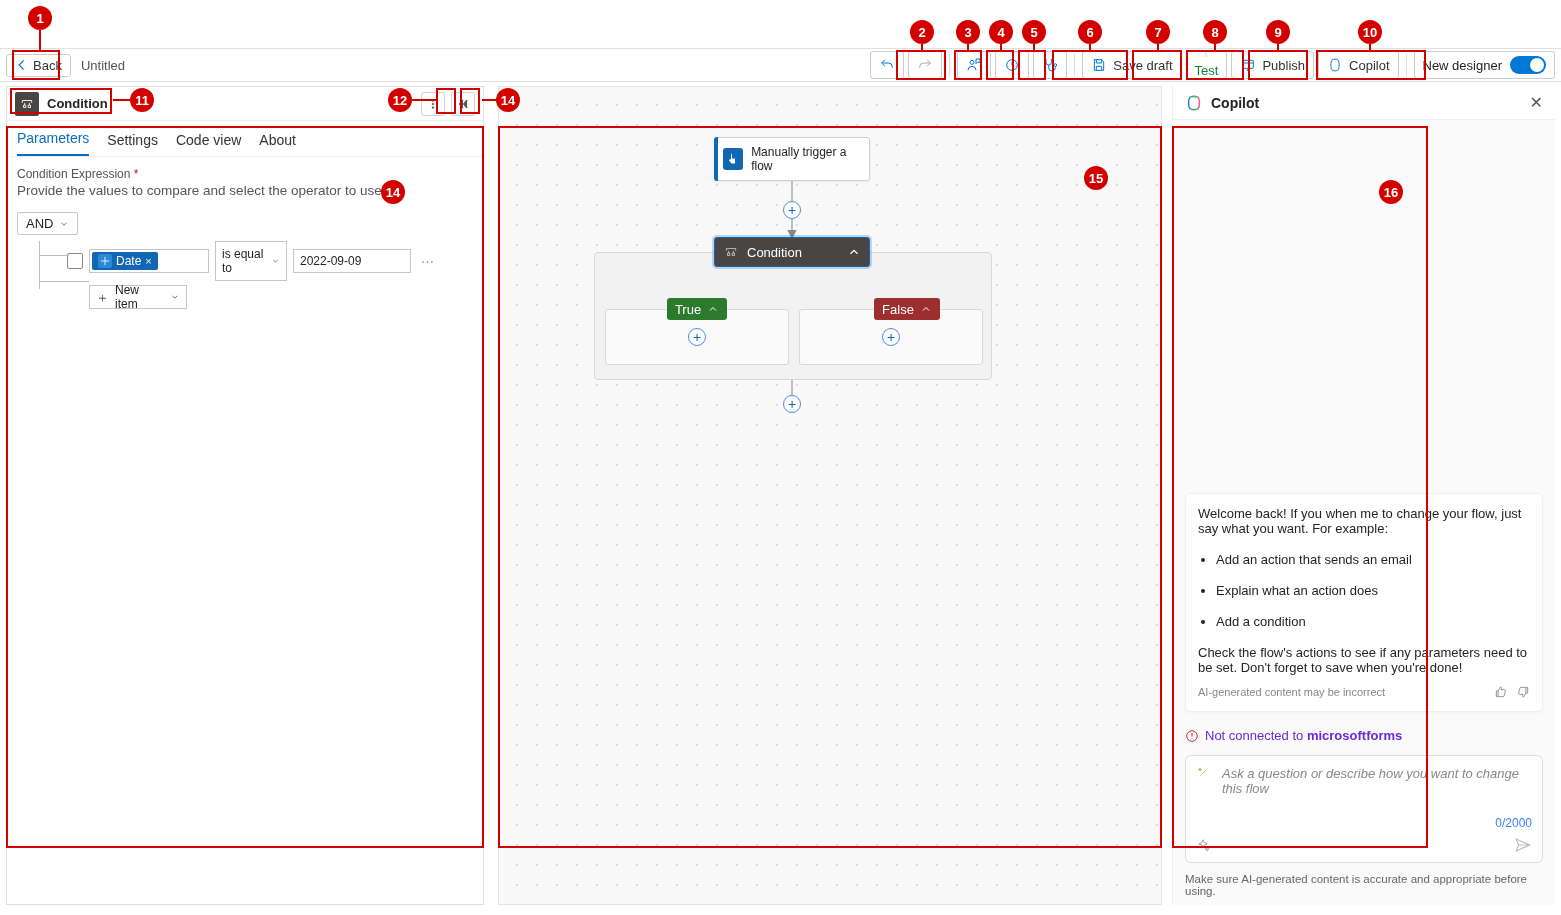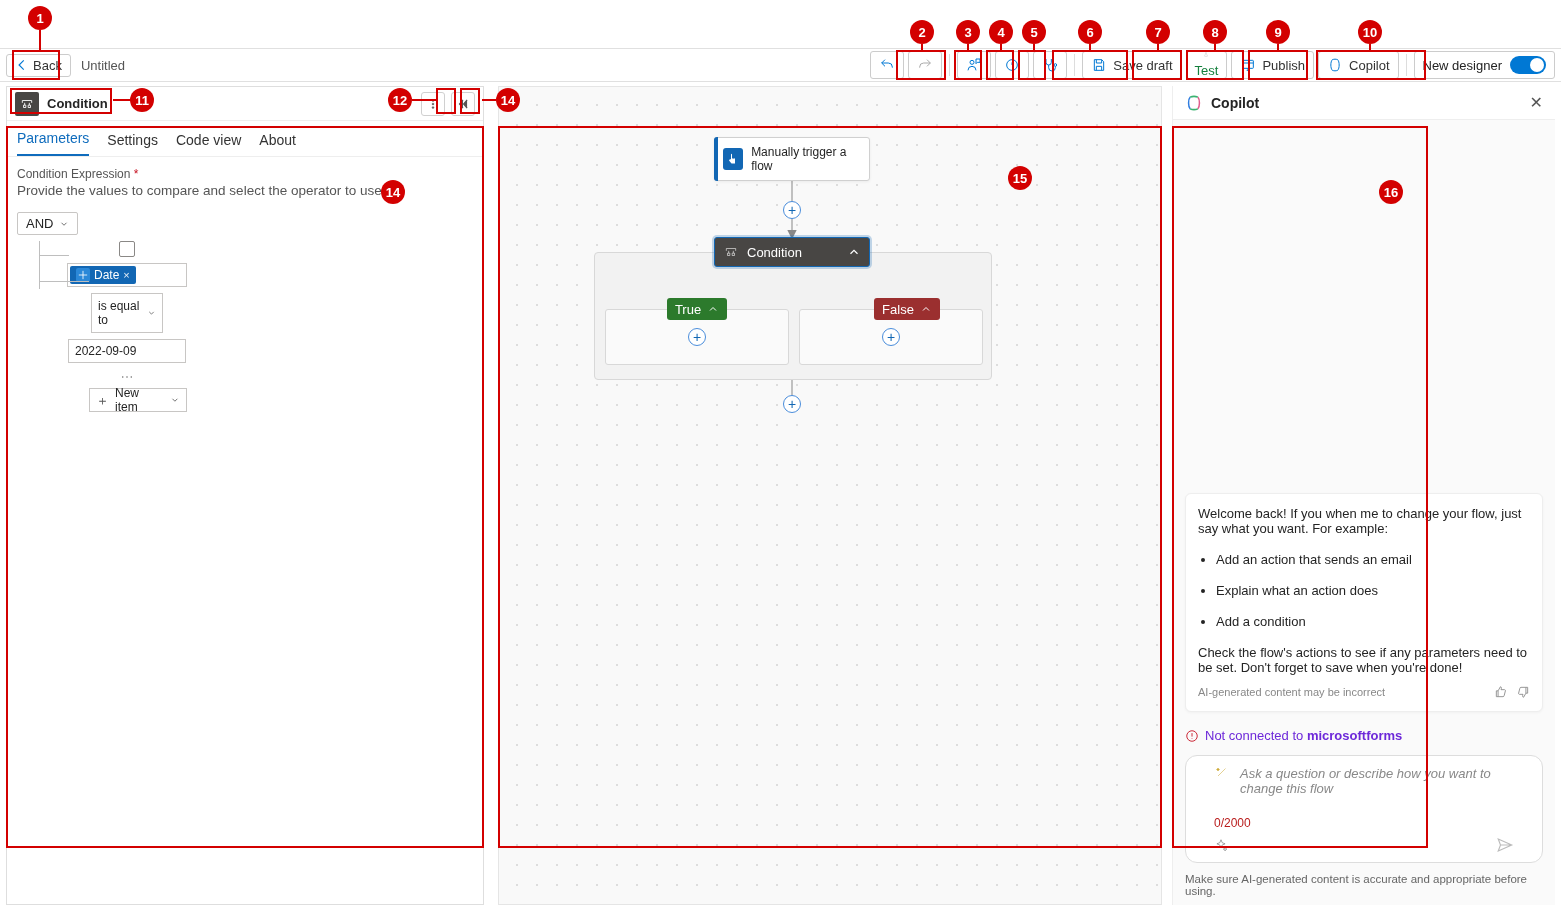--- a/index.html
+++ b/index.html
@@ -44,21 +44,21 @@
   .required { color:#c50f1f; }
   .hint { color:#555; margin:2px 0 14px; font-size:13.5px;}
   .and-btn { border:1px solid #c8c6c4; padding:3px 8px; display:inline-flex; align-items:center; gap:6px; border-radius:2px; cursor:pointer; font-size:13px; }
   .chev { width:10px; height:10px; }
   .cond-row { display:flex; align-items:flex-start; margin-top:6px; }
   .tree-lines { width:50px; height:50px; position:relative; }
   .tree-lines .v1 { position:absolute; left:22px; top:0; width:1px; height:48px; background:#bebebe; }
   .tree-lines .h1 { position:absolute; left:22px; top:14px; width:30px; height:1px; background:#bebebe; }
   .tree-lines .h2 { position:absolute; left:22px; top:40px; width:50px; height:1px; background:#bebebe; }
   .cond-cells { display:flex; flex-direction:column; gap:4px; }
-  .row1 { display:flex; align-items:center; gap:6px;flex-direction:column; }
+  .row1 { display:flex; align-items:center; gap:6px; }
   .cb { width:16px; height:16px; border:1px solid #8a8886; border-radius:2px; background:#fff;}
   .token-field { border:1px solid #c8c6c4; height:24px; width:120px; display:flex; align-items:center; padding:2px; }
   .token { background:#1267b4; color:#fff; font-size:12px; padding:2px 6px; border-radius:2px; display:flex; align-items:center; gap:4px; }
   .token .ticon { width:14px; height:14px; background:#2b88d8; border-radius:2px; display:flex; align-items:center; justify-content:center; }
   .token .ticon svg { width:10px; height:10px; stroke:#fff; fill:#fff; }
   .token .x { font-size:11px; opacity:.9; }
   .op-field { border:1px solid #c8c6c4; height:40px; width:72px; display:flex; align-items:center; justify-content:space-between; padding:0 6px; font-size:12px;}
   .val-field { border:1px solid #c8c6c4; height:24px; width:118px; padding:0 6px; font-size:12px; display:flex; align-items:center; }
   .ell { color:#888; padding:0 4px; }
   .new-item { border:1px solid #c8c6c4; height:24px; width:98px; display:flex; align-items:center; gap:6px; padding:0 6px; font-size:12px; margin-left:22px;}
@@ -102,23 +102,23 @@
   .cop-head .close { margin-left:auto; color:#555; cursor:pointer; font-size:16px;}
   .cop-body { position:absolute; left:0; right:0; top:34px; bottom:0; display:flex; flex-direction:column; }
   .cop-card { margin:auto 12px 10px 12px; background:#fff; border:1px solid #eee; border-radius:6px; padding:12px; font-size:13px; box-shadow:0 1px 3px rgba(0,0,0,0.04);}
   .cop-card ul { margin:8px 0 8px 18px; padding:0;}
   .cop-card li { margin:16px 0; }
   .cop-foot { display:flex; align-items:center; justify-content:space-between; font-size:11px; color:#888; margin-top:10px;}
   .thumbs { display:flex; gap:8px; }
   .thumbs svg { width:14px; height:14px; stroke:#888; fill:none; }
   .warn-row { margin:6px 12px 10px; font-size:13px; display:flex; gap:6px; align-items:center; color:#6d28d9;}
   .warn-row svg { width:14px; height:14px; stroke:#c50f1f; fill:none;}
-  .ask-box { margin:2px 12px 6px; background:#fff; border:1px solid #ddd; border-radius:12px; padding:10px 28px 8px; font-size:13px;}
+  .ask-box { margin:2px 12px 6px; background:#fff; border:1px solid #ddd; border-radius:6px; padding:10px 10px 8px; font-size:13px;}
   .ask-ph { color:#888; font-style:italic; min-height:34px;}
-  .ask-tools { display:flex; align-items:center; justify-content:flex-start; margin-top:16px; font-size:12px; color:#b91c1c;}
+  .ask-tools { display:flex; align-items:center; justify-content:flex-end; margin-top:16px; font-size:12px; color:#3b82f6;}
   .ask-tools2 { display:flex; align-items:center; justify-content:space-between; margin-top:6px;}
   .spark { width:14px; height:14px; }
   .send { width:18px; height:18px; stroke:#bbb; fill:none;}
   .disclaimer { font-size:11.5px; color:#666; margin:4px 12px 8px;}
   .wand { display:inline-flex; width:16px; height:12px; align-items:center; margin-right:4px; vertical-align:middle;}
 
 </style>
 </head>
 <body>
 
@@ -174,21 +174,21 @@
   <div class="ann-line" style="left:412px; top:99px; width:24px; height:2px;"></div>
   <div class="ann-box" style="left:436px; top:88px; width:20px; height:26px;"></div>
 
   <div class="ann-box" style="left:460px; top:88px; width:20px; height:26px;"></div>
   <div class="ann-line" style="left:482px; top:99px; width:14px; height:2px;"></div>
   <div class="ann" style="left:496px; top:88px;">14</div>
 
   <div class="ann" style="left:381px; top:180px;">14</div>
   <div class="ann-box" style="left:6px; top:126px; width:478px; height:722px;"></div>
 
-  <div class="ann" style="left:1008px; top:166px;">15</div>
+  <div class="ann" style="left:1084px; top:166px;">15</div>
   <div class="ann-box" style="left:498px; top:126px; width:664px; height:722px;"></div>
 
   <div class="ann" style="left:1350px; top:180px;margin-left:29px;">16</div>
   <div class="ann-box" style="left:1172px; top:126px; width:256px; height:722px;"></div>
 
   <div class="topbar">
     <div class="back-btn">
       <svg viewBox="0 0 24 24">
           <path d="M15 4 L7 12 L15 20" fill="none" stroke-width="2"></path>
         </svg>

